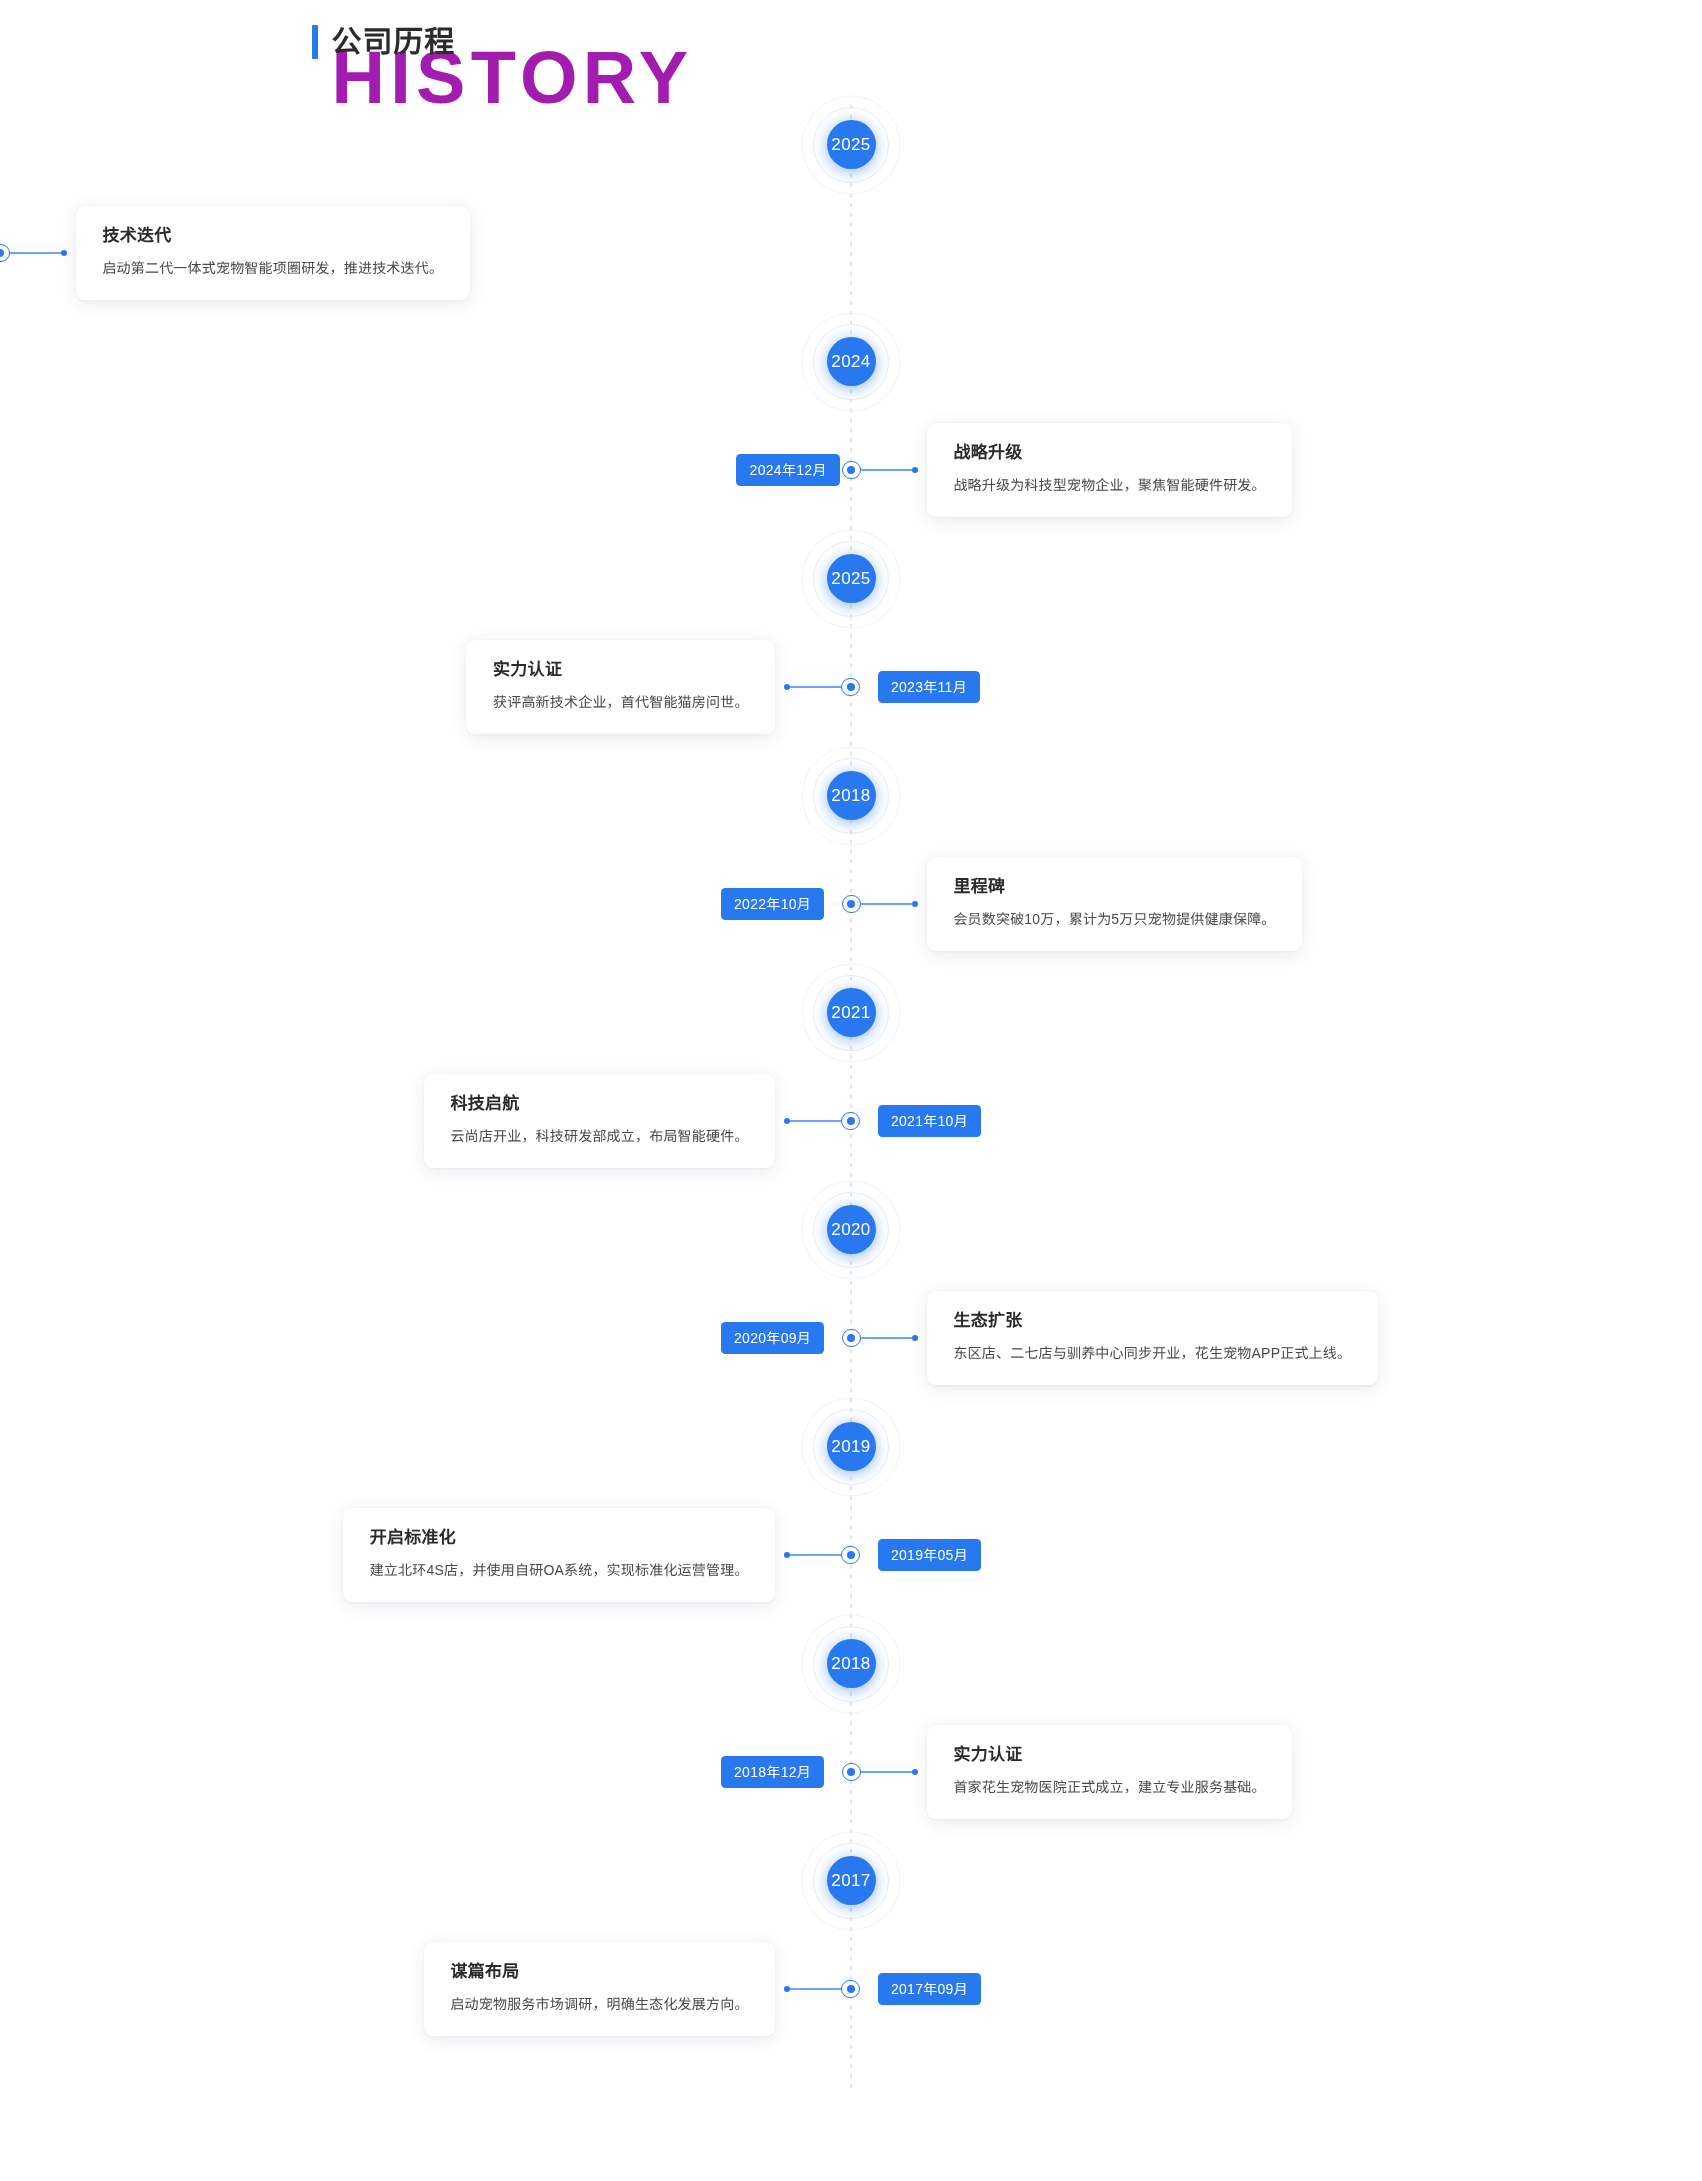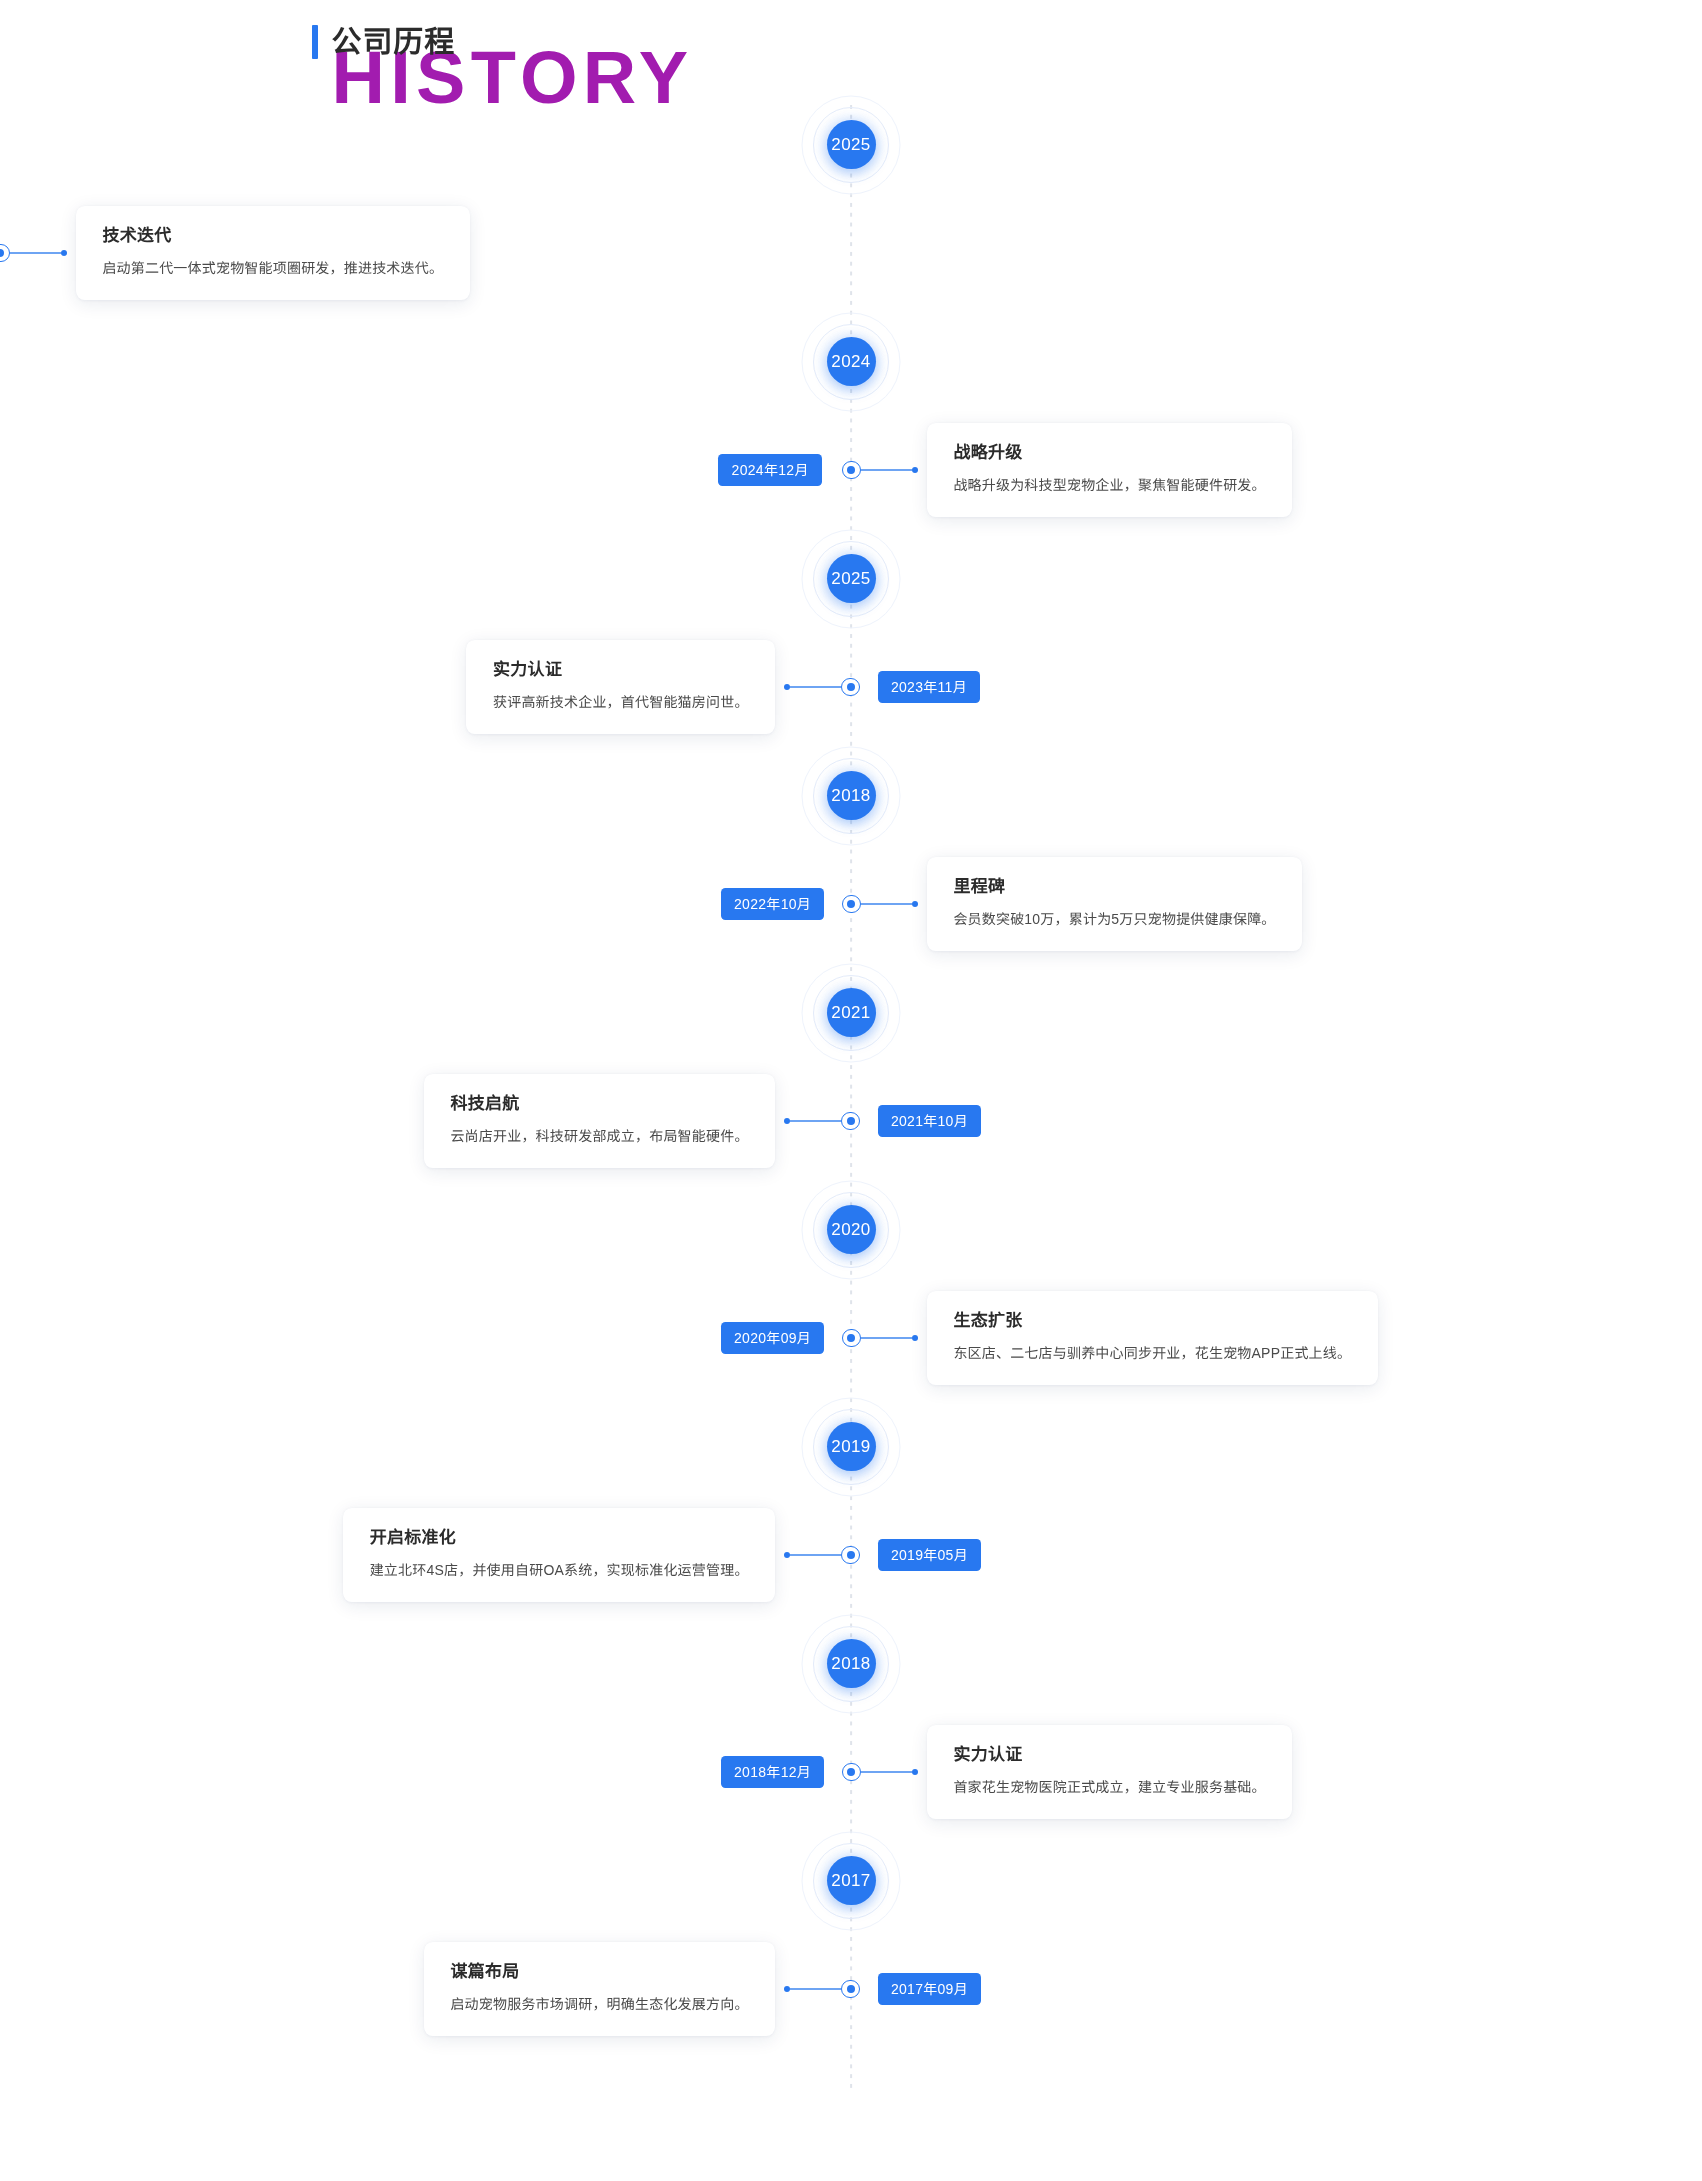--- a/index.html
+++ b/index.html
@@ -287,21 +287,21 @@
         <div class="year-row">
           <div class="year-wrap">
             <div class="year-ring r2"></div>
             <div class="year-ring r1"></div>
             <div class="year-glow"></div>
             <div class="year-circle">2024</div>
           </div>
         </div>
         <div class="event-row">
           <div class="side left">
-            <div class="connector" style="margin-right: 29px; padding-left: 15px;">
+            <div class="connector" style="margin-right: 11px; padding-left: 15px;">
               <div class="date-badge">2024年12月</div>
             </div>
           </div>
           <div class="side right">
             <div class="connector">
               <div class="ring-dot" style="margin-left: -8.9px;"></div>
               <div class="lead-line"></div>
               <div class="tail-dot"></div>
             </div>
             <div class="event-card">

